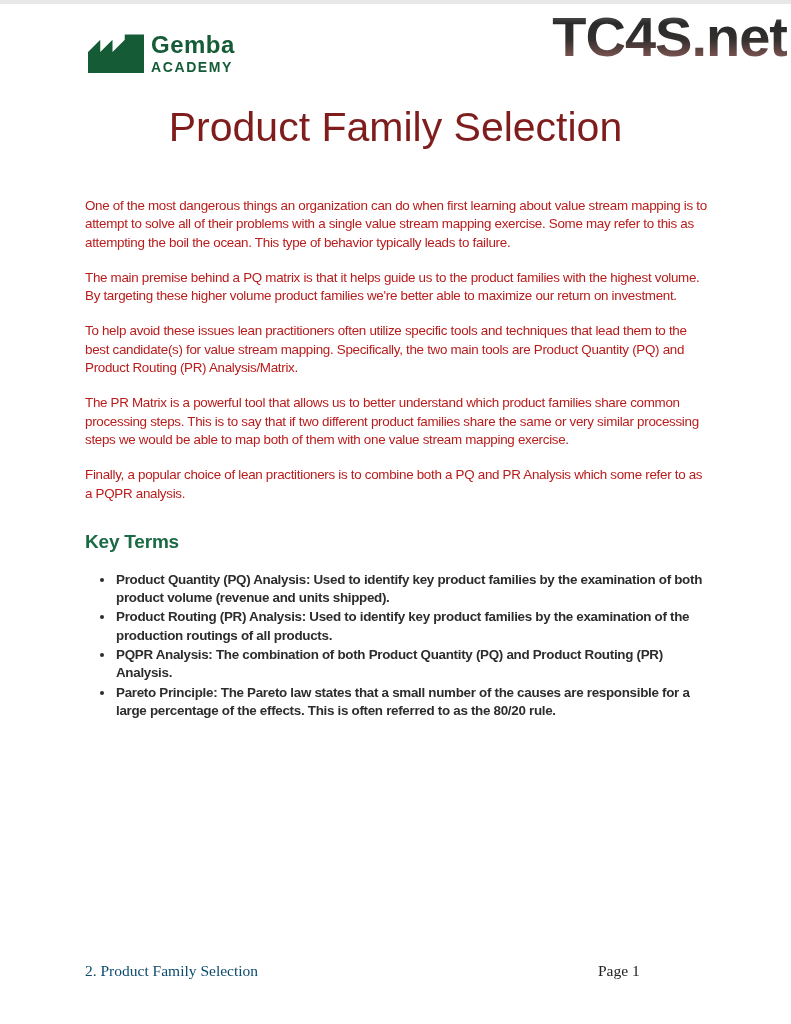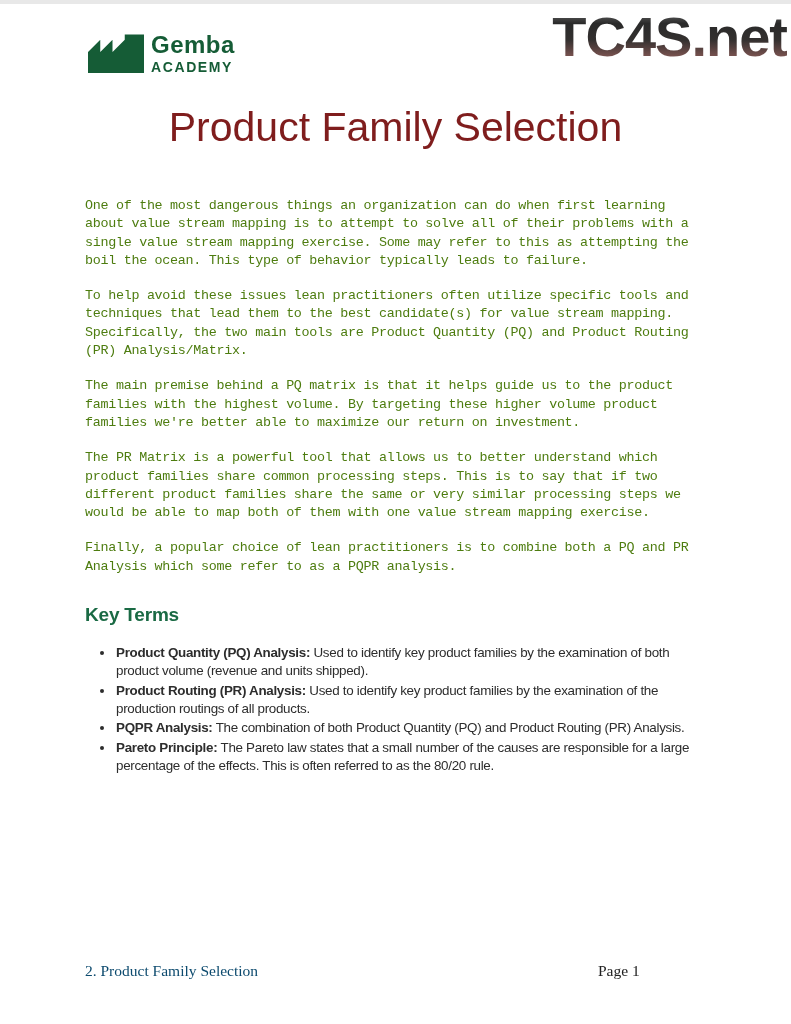--- a/index.html
+++ b/index.html
@@ -49,26 +49,26 @@
     position:absolute;top:100px;left:0;width:100%;
     text-align:center;margin:0;
     font-size:41px;font-weight:400;color:#7f1d1d;letter-spacing:0;
   }
   .content{position:absolute;left:85px;top:193px;width:622px;}
   h2{margin:0 0 16px 0;font-size:19px;font-weight:bold;color:#1a6a44;letter-spacing:-.2px;}
   h2.keyterms{margin-top:28px;margin-bottom:18px;}
   .content p{
     margin:0 0 17px 0;
     font-size:13.4px;line-height:18.3px;
-    color:#4d7c0f;letter-spacing:-.3px;font-family:Liberation Mono, monospace;
+    color:#b91c1c;letter-spacing:-.3px;
   }
   ul.terms{margin:0;padding:0 0 0 30px;}
   ul.terms li{
     font-size:13.4px;line-height:18.3px;color:#2d2d2d;
-    letter-spacing:-.3px;margin-bottom:1px;padding-left:1px;
+    letter-spacing:-.3px;margin-bottom:1px;padding-left:1px;font-weight:bold;
   }
   ul.terms li b{color:#2d2d2d;}
   
   .footer-left{
     position:absolute;left:85px;top:958px;
     font-family:"Liberation Serif",serif;font-size:15.5px;color:#0c4a6e;
   }
   .footer-right{
     position:absolute;left:598px;top:958px;
     font-family:"Liberation Serif",serif;font-size:15.5px;color:#222;
@@ -90,22 +90,22 @@
       <span class="logo-sub">ACADEMY</span>
     </span>
   </div>
 
   <div class="wm-tc4s">TC4S.net</div>
 
   <h1 class="title">Product Family Selection</h1>
 
   <div class="content">
     <p>One of the most dangerous things an organization can do when first learning about value stream mapping is to attempt to solve all of their problems with a single value stream mapping exercise.  Some may refer to this as attempting the boil the ocean.  This type of behavior typically leads to failure.</p>
+    <p>The main premise behind a PQ matrix is that it helps guide us to the product families with the highest volume.  By targeting these higher volume product families we're better able to maximize our return on investment.</p>
     <p>To help avoid these issues lean practitioners often utilize specific tools and techniques that lead them to the best candidate(s) for value stream mapping.  Specifically, the two main tools are Product Quantity (PQ) and Product Routing (PR) Analysis/Matrix.</p>
-    <p>The main premise behind a PQ matrix is that it helps guide us to the product families with the highest volume.  By targeting these higher volume product families we're better able to maximize our return on investment.</p>
     <p>The PR Matrix is a powerful tool that allows us to better understand which product families share common processing steps.  This is to say that if two different product families share the same or very similar processing steps we would be able to map both of them with one value stream mapping exercise.</p>
     <p>Finally, a popular choice of lean practitioners is to combine both a PQ and PR Analysis which some refer to as a PQPR analysis.</p>
 
     <h2 class="keyterms">Key Terms</h2>
     <ul class="terms">
       <li><b>Product Quantity (PQ) Analysis:</b><span>  Used to identify key product families by the examination of both product volume (revenue and units shipped).</span></li>
       <li><b>Product Routing (PR) Analysis:</b><span>  Used to identify key product families by the examination of the production routings of all products.</span></li>
       <li><b>PQPR Analysis:</b><span>  The combination of both Product Quantity (PQ) and Product Routing (PR) Analysis.</span></li>
       <li><b>Pareto Principle:</b><span>   The Pareto law states that a small number of the causes are responsible for a large percentage of the effects.  This is often referred to as the 80/20 rule.</span></li>
     </ul>

